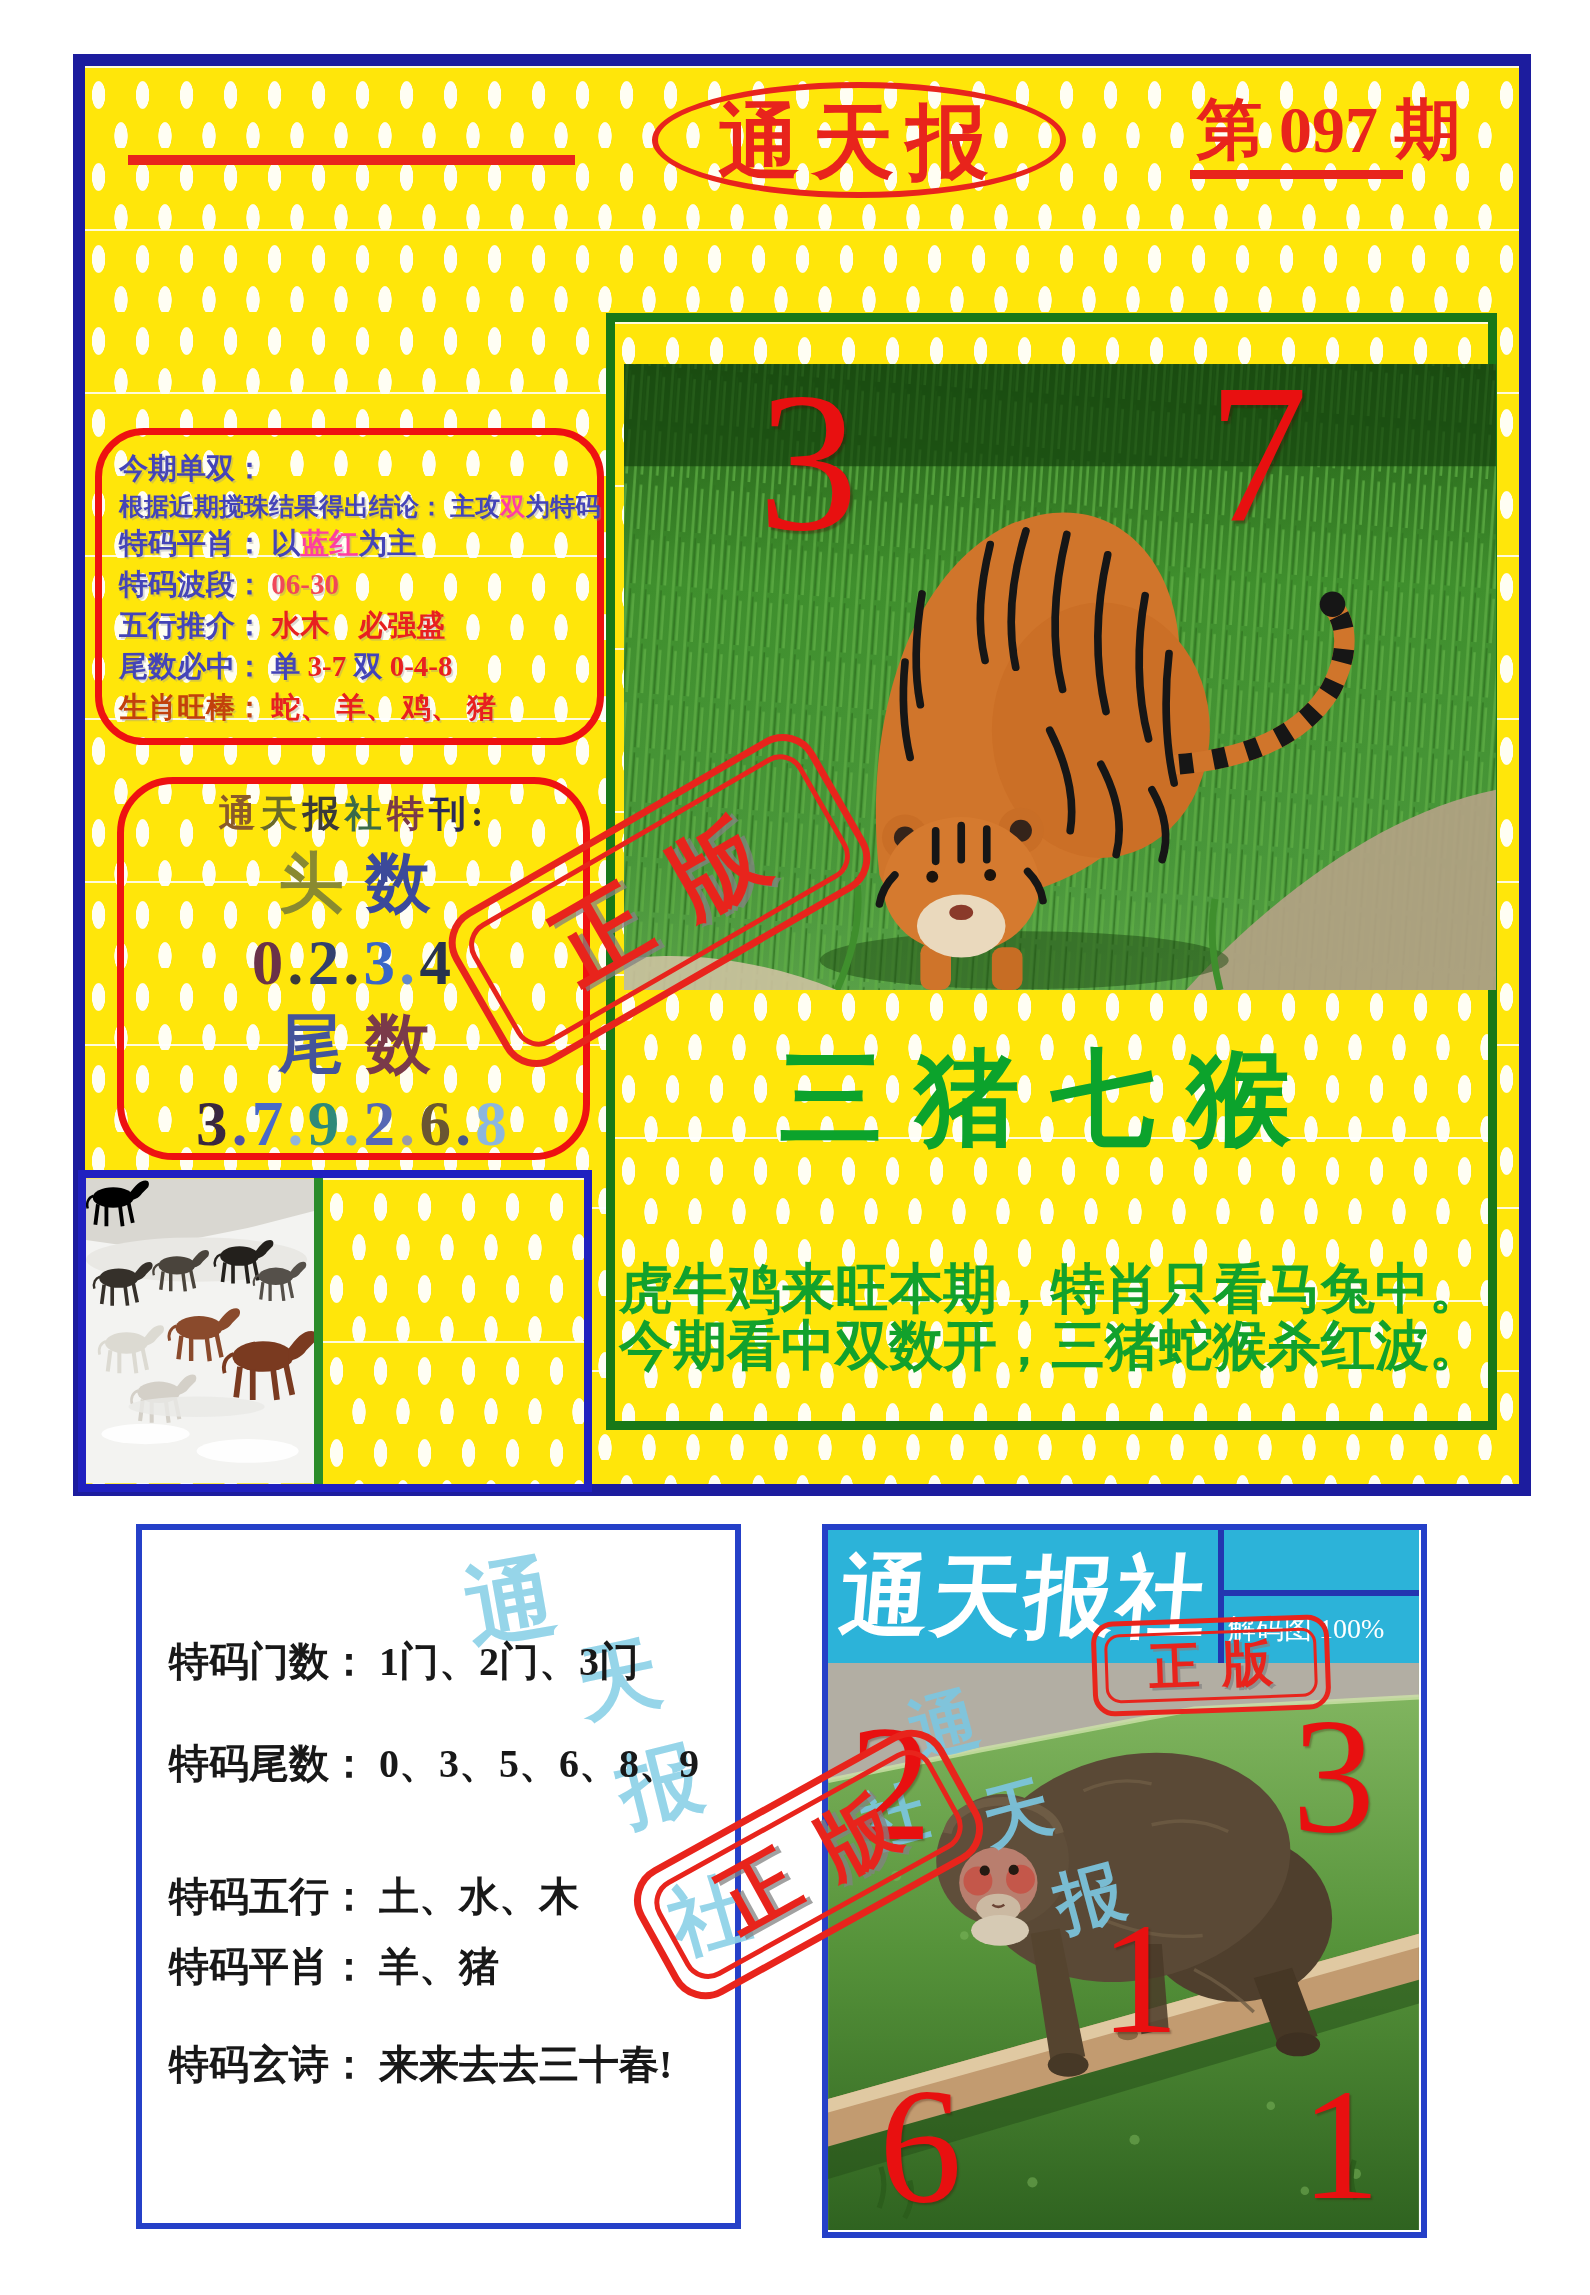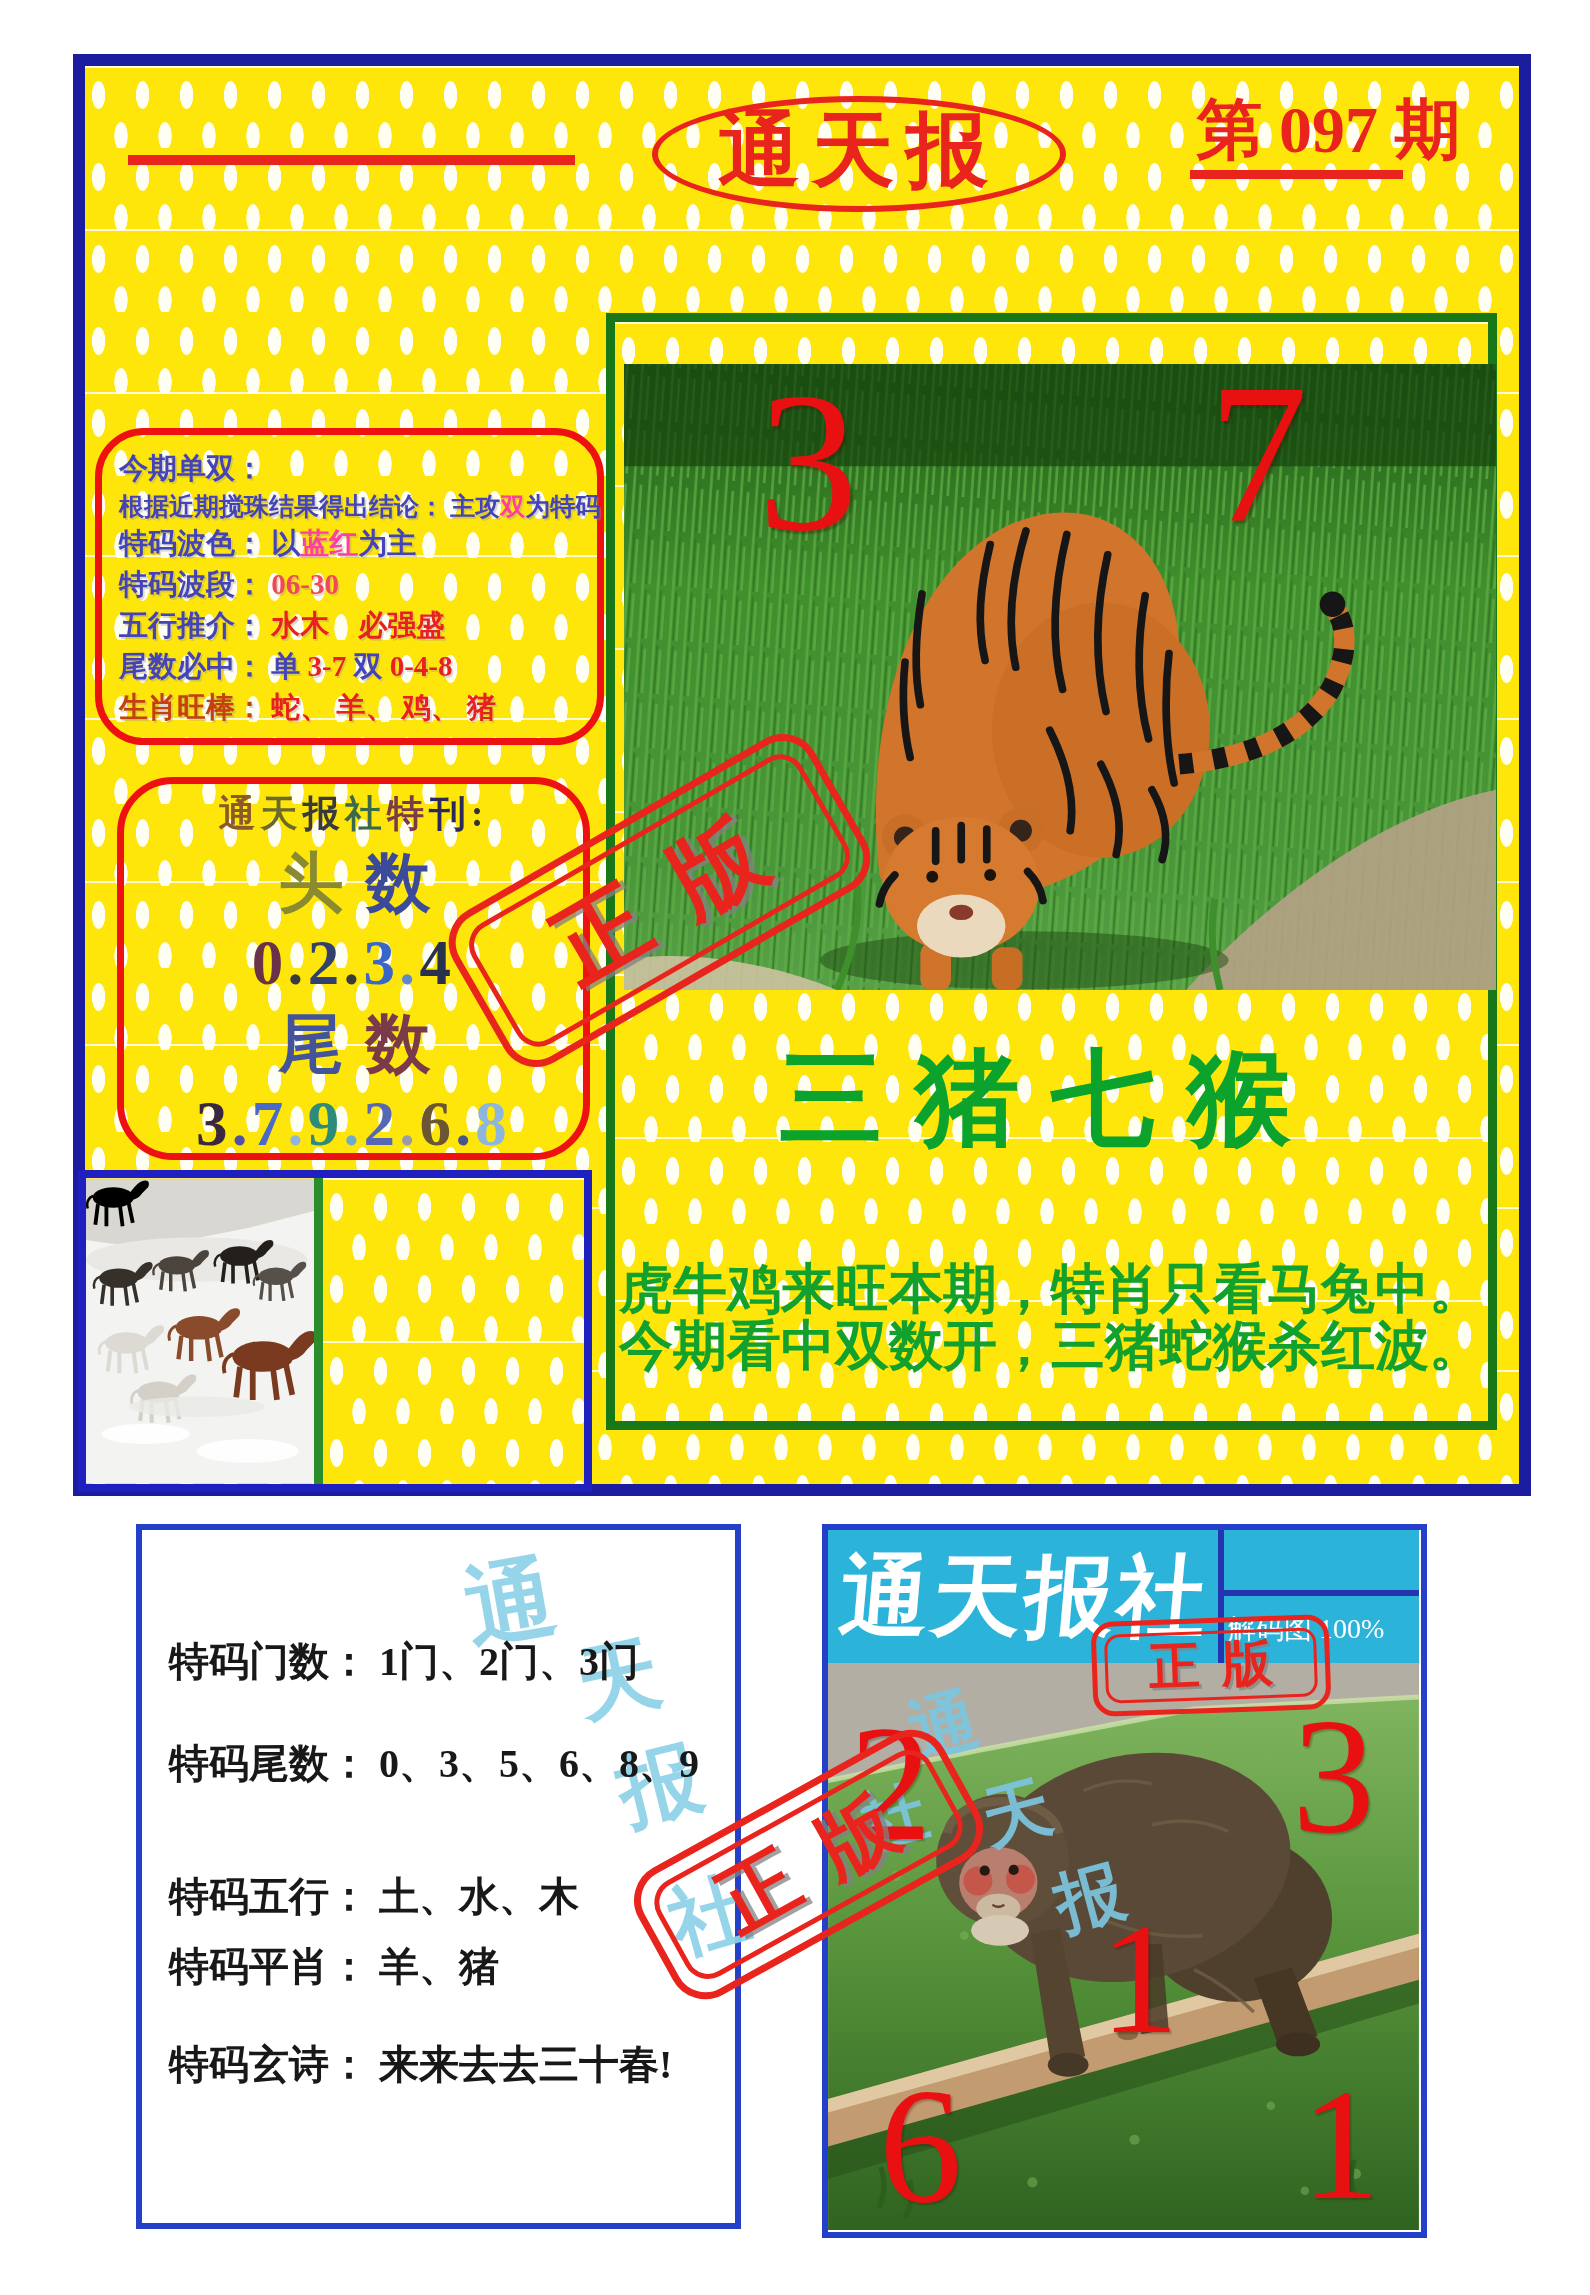--- a/index.html
+++ b/index.html
@@ -7,22 +7,22 @@
          font-family:"Liberation Serif","DejaVu Serif",serif;}
   
   .yp{background-color:#ffe60a;background-image:
       radial-gradient(ellipse 11px 23px at 13.6px 29px, rgba(255,255,255,.95) 0 58%, transparent 63%),
       radial-gradient(ellipse 11px 23px at 36px 70px, rgba(255,255,255,.95) 0 58%, transparent 63%),
       linear-gradient(rgba(255,255,255,.85) 0 1.7px, transparent 1.7px);
       background-size:44px 82px,44px 82px,100% 163px;}
   .abs{position:absolute;}
   #frame{left:73px;top:54px;width:1458px;height:1442px;border:12px solid #1c1c9e;box-sizing:border-box;}
   #hdr-line{left:128px;top:155px;width:447px;height:10.2px;background:#e8241c;z-index:2;}
-  #hdr-ellipse{left:652px;top:96px;width:414px;height:116px;border:6px solid #e8241c;border-radius:50%;
-      display:flex;align-items:flex-end;justify-content:center;z-index:2;box-sizing:border-box;}
+  #hdr-ellipse{left:652px;top:82px;width:414px;height:116px;border:6px solid #e8241c;border-radius:50%;
+      display:flex;align-items:flex-start;justify-content:center;z-index:2;box-sizing:border-box;}
   #hdr-ellipse span{font-size:82px;font-weight:bold;color:#e8241c;letter-spacing:12px;white-space:nowrap;}
   #hdr-issue{left:1158px;top:85px;width:341px;text-align:center;font-size:66px;font-weight:bold;color:#e8241c;z-index:2;white-space:nowrap;}
   #hdr-underline{left:1190px;top:170px;width:213px;height:8.5px;background:#e8241c;z-index:2;}
 
   #tips-box{left:95px;top:428px;width:509px;height:317px;border:7.7px solid #ee1111;border-radius:49px;
       box-sizing:border-box;padding:13.6px 12px 10.2px 17px;display:flex;flex-direction:column;
       justify-content:space-between;z-index:2;}
   .tip-row{font-size:29px;font-weight:600;white-space:nowrap;text-shadow:1.7px 1.7px 0 rgba(150,150,150,.35);}
   .tip-row.small{font-size:25px;}
 
@@ -93,21 +93,21 @@
   <div id="hdr-line" class="abs"></div>
   <div id="hdr-ellipse" class="abs">
     <span>通天报</span>
   </div>
   <div id="hdr-issue" class="abs">第 097 期</div>
   <div id="hdr-underline" class="abs"></div>
 
   <div id="tips-box" class="abs">
     <div class="tip-row"><span style="color: rgb(68, 68, 184);">今期单双：</span></div>
     <div class="tip-row small"><span style="color: rgb(68, 68, 184);">根据近期搅珠结果得出结论： 主攻</span><span style="color: rgb(255, 63, 160);">双</span><span style="color: rgb(68, 68, 184);">为特码</span></div>
-    <div class="tip-row"><span style="color: rgb(68, 68, 184);">特码波色： 以</span><span style="color: rgb(255, 63, 160);">蓝红</span><span style="color: rgb(68, 68, 184);">为主</span></div>
+    <div class="tip-row"><span style="color: rgb(68, 68, 184);">特码平肖： 以</span><span style="color: rgb(255, 63, 160);">蓝红</span><span style="color: rgb(68, 68, 184);">为主</span></div>
     <div class="tip-row"><span style="color: rgb(68, 68, 184);">特码波段： </span><span style="color: rgb(240, 72, 88);">06-30</span></div>
     <div class="tip-row"><span style="color: rgb(68, 68, 184);">五行推介： </span><span style="color: rgb(232, 32, 32);">水木</span><span style="color: rgb(232, 32, 32);">　必强盛</span></div>
     <div class="tip-row"><span style="color: rgb(68, 68, 184);">尾数必中： 单 </span><span style="color: rgb(232, 32, 32);">3-7</span><span style="color: rgb(68, 68, 184);"> 双 </span><span style="color: rgb(232, 32, 32);">0-4-8</span></div>
     <div class="tip-row"><span style="color: #c2410c;">生肖旺棒： </span><span style="color: rgb(232, 32, 32);">蛇、 羊、 鸡、 猪</span></div>
   </div>
 
   <div id="special-box" class="abs">
     <div class="sp-title"><span style="color: rgb(138, 90, 42);">通</span><span style="color: rgb(106, 106, 42);">天</span><span style="color: rgb(58, 58, 58);">报</span><span style="color: rgb(58, 106, 74);">社</span><span style="color: rgb(122, 58, 74);">特</span><span style="color: rgb(42, 42, 90);">刊</span><span style="color: rgb(51, 51, 51);">:</span></div>
     <div class="sp-big"><span style="color: rgb(138, 138, 48);">头</span><span style="color: rgb(60, 74, 154);">数</span></div>
     <div class="sp-nums"><span style="color: rgb(106, 50, 72);">0</span><span style="color: rgb(58, 58, 58);">.</span><span style="color: rgb(50, 64, 110);">2</span><span style="color: rgb(58, 58, 58);">.</span><span style="color: rgb(58, 102, 200);">3</span><span style="color: rgb(96, 136, 204);">.</span><span style="color: rgb(40, 50, 78);">4</span></div>

